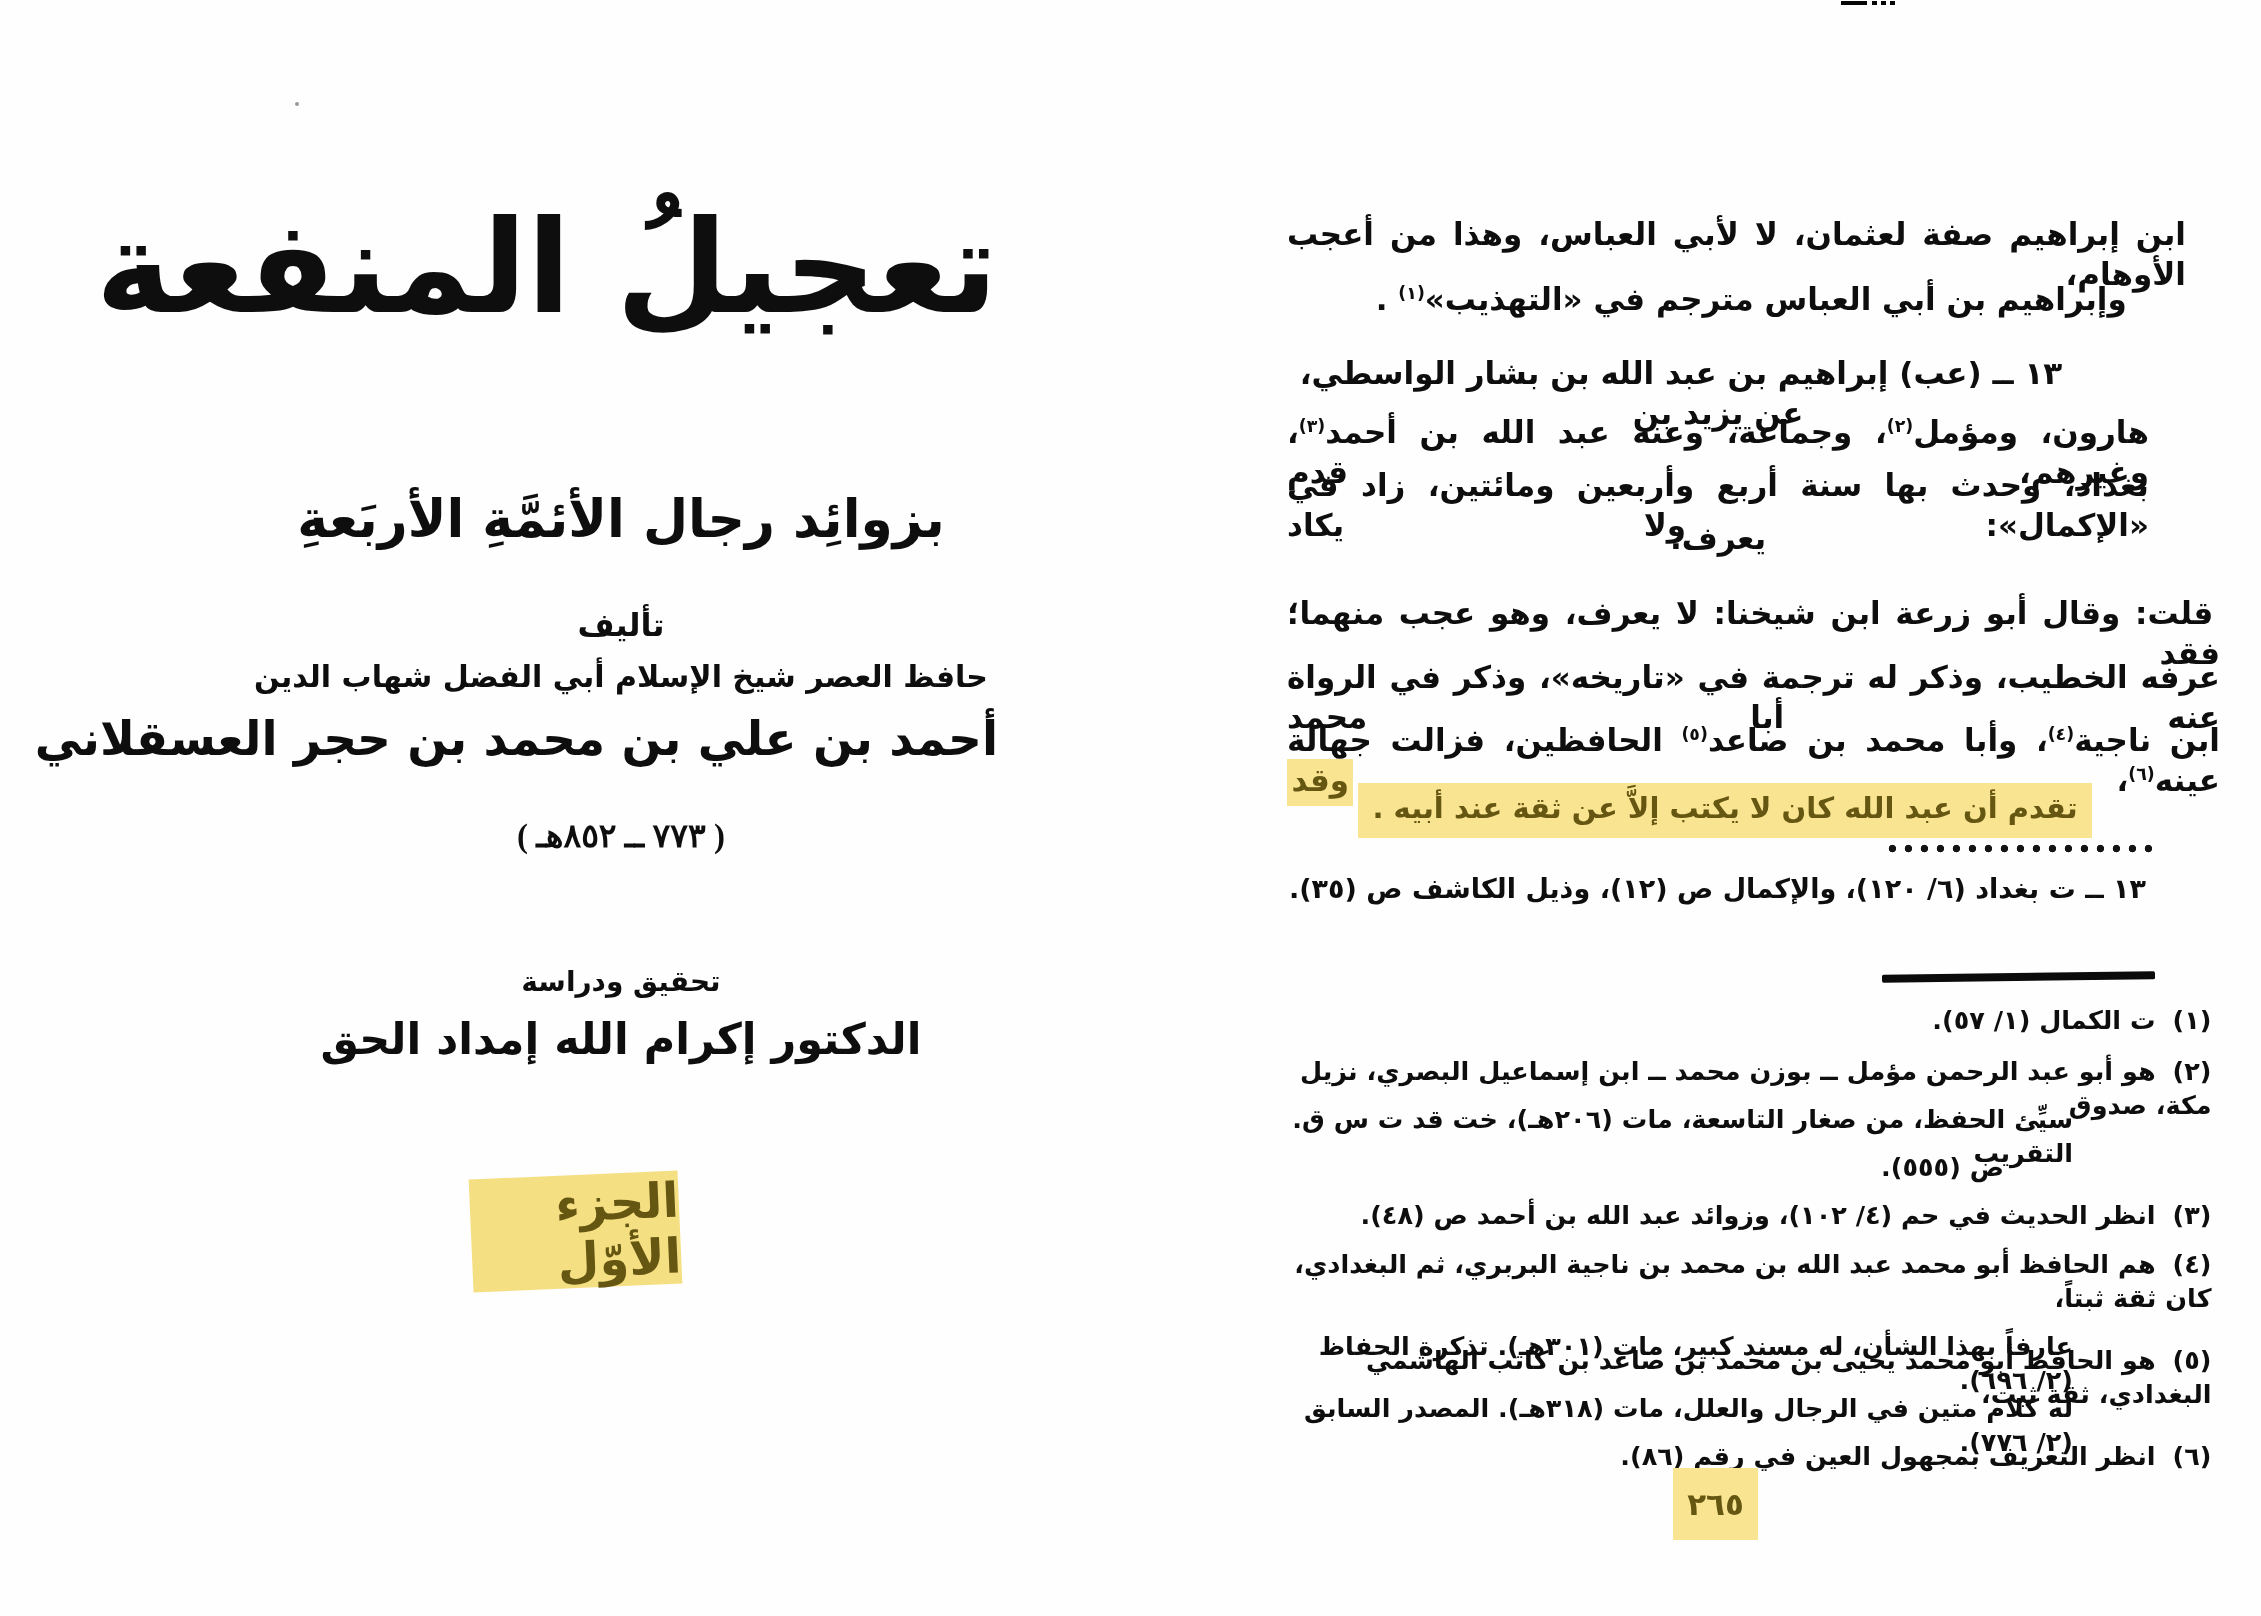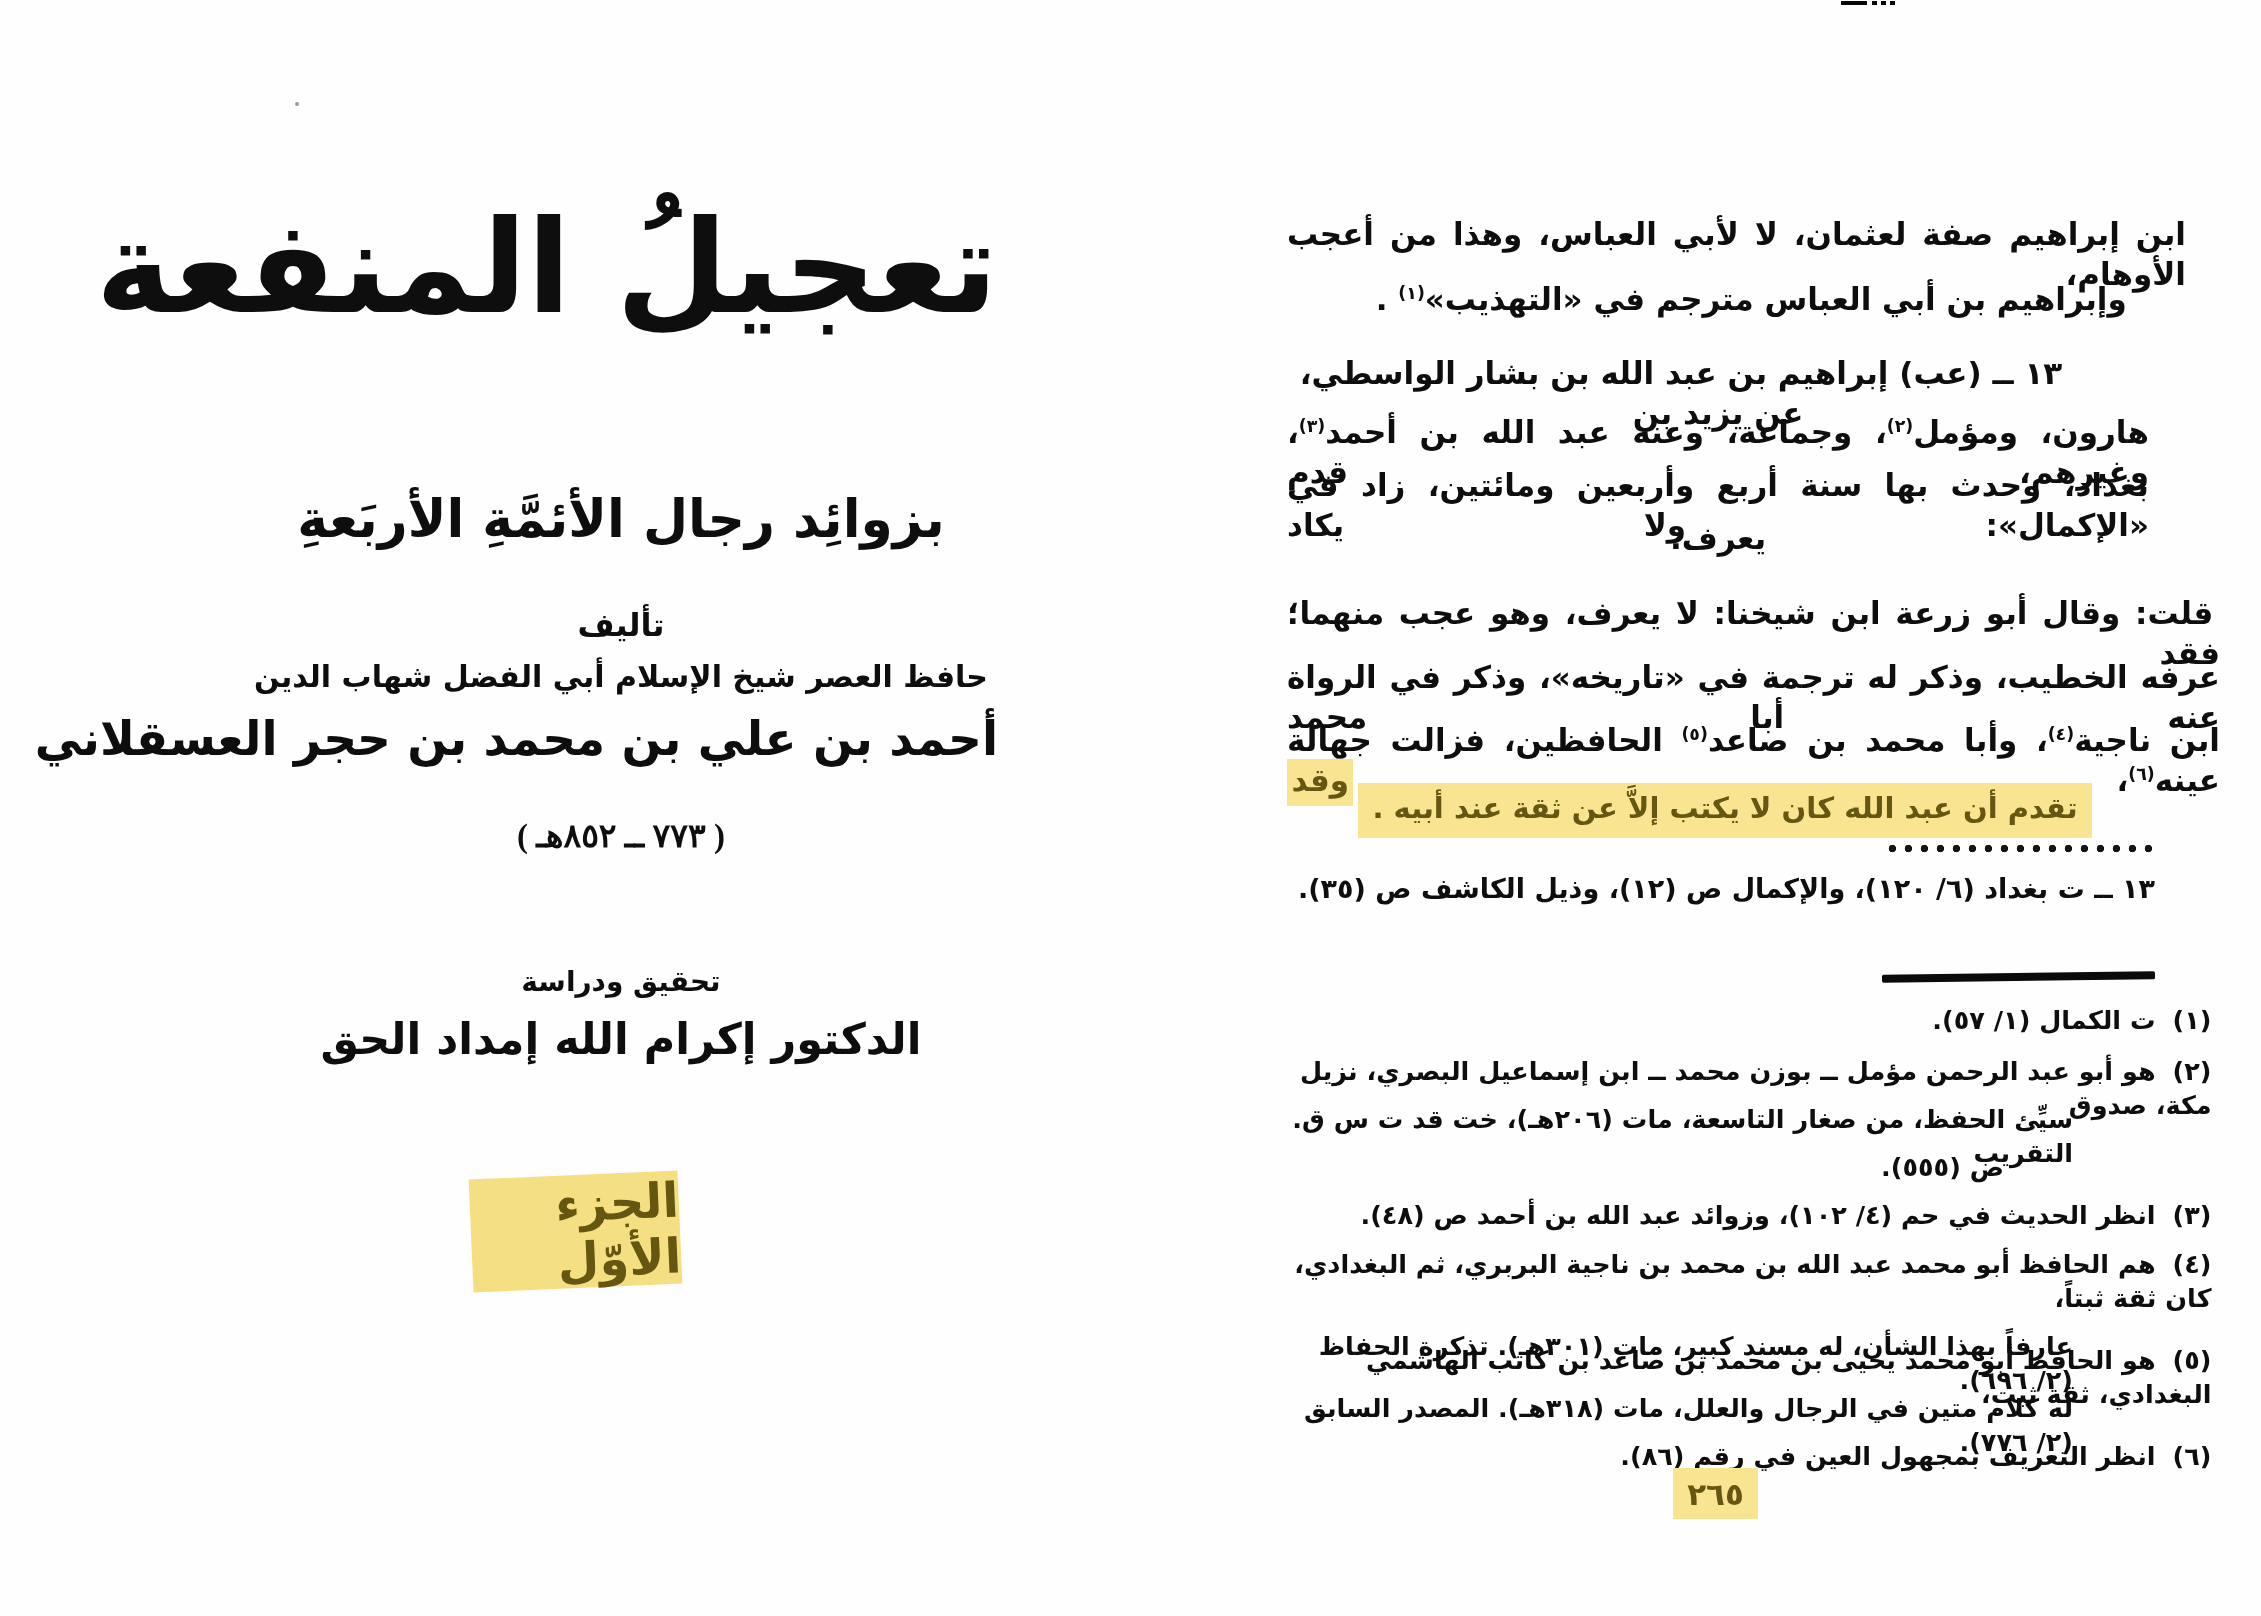--- a/index.html
+++ b/index.html
@@ -98,21 +98,21 @@
   .dots-leader {
     position: absolute;
     top: 841px; right: 67px;
     width: 268px; height: 14.7px;
     background-image: radial-gradient(circle at 7.4px 7.4px, #141414 3.4px, transparent 4px);
     background-size: 16px 14.7px;
     background-repeat: repeat-x;
   }
   .source-note {
     position: absolute;
-    top: 871px; right: 65px; left: 0;
+    top: 871px; right: 74px; left: 0;
     text-align: right;
     font-size: 27px; font-weight: 700;
     line-height: 1.3;
   }
   .sep-rule {
     position: absolute;
     top: 973px; right: 65px;
     width: 273px; height: 8px;
     background: #0b0b0b;
     transform: rotate(-0.7deg);
@@ -125,21 +125,21 @@
     font-size: 25.5px; font-weight: 700;
     line-height: 1.35;
   }
   .fn-num { margin-left: 17px; }
   .fn-cont { right: 147px; }
   .fn-deep { right: 216px; }
 
   .pagenum-plate {
     position: absolute;
     top: 1468px; right: 462px;
-    width: 85px; height: 51px;
+    width: 85px; height: 72px;
     background: var(--hl);
     color: var(--hl-ink);
     display: flex; align-items: center; justify-content: center;
     font-size: 31px; font-weight: 700;
   }
 
   :root {
     --hl: #f8e491;
     --hl-strong: #f5df83;
     --hl-ink: #655612;

